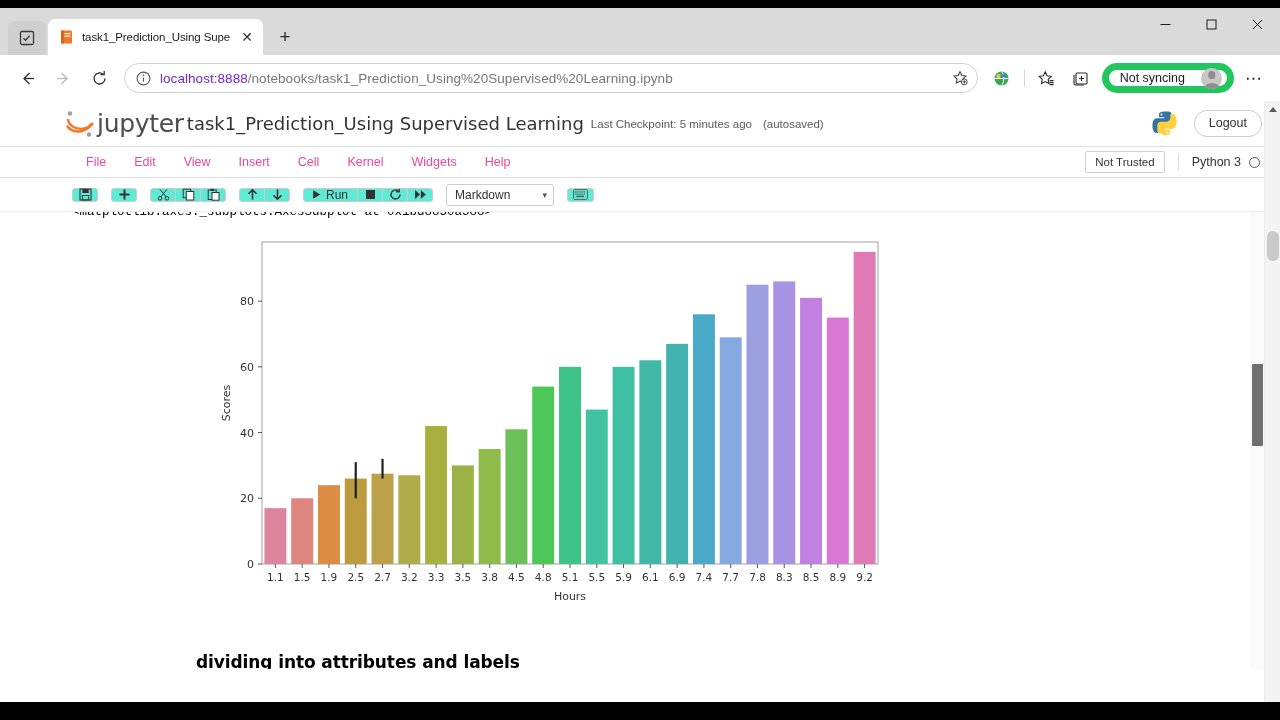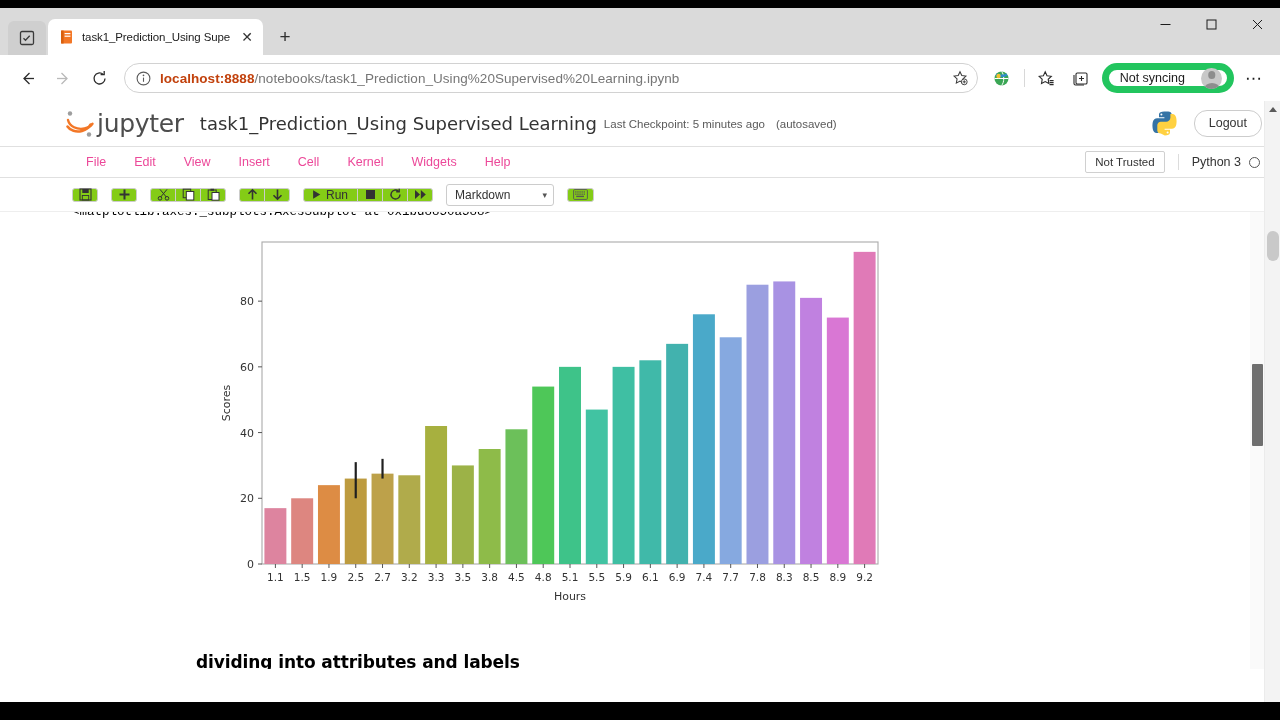--- a/index.html
+++ b/index.html
@@ -77,21 +77,21 @@
     border-radius: 15px; display: flex; align-items: center;
     padding: 0 6px 0 10px; margin: 0 6px; gap: 8px;
   }
   .info-icon {
     width: 17px; height: 17px; flex: 0 0 17px; color: #5a5a5a;
   }
   .url {
     flex: 1; font-size: 13.5px; color: #767676; white-space: nowrap;
     overflow: hidden; letter-spacing: 0.05px;
   }
-  .url b { color: #c2410c; font-weight: 700; }
+  .url b { color: #6d28d9; font-weight: 400; }
   .omni-fav { width: 22px; height: 22px; color: #3a3a3a; flex: 0 0 22px;
     display:flex; align-items:center; justify-content:center;}
   .omni-fav svg { width: 16px; height: 16px; }
   .toolbtn {
     width: 32px; height: 32px; display: flex; align-items: center;
     justify-content: center; border-radius: 4px; color: #2b2b2b;
   }
   .toolbtn svg { width: 17px; height: 17px; }
   .sep { width: 1px; height: 18px; background: #d8d8d8; margin: 0 4px; }
   .profile {
@@ -131,21 +131,21 @@
     height: 46px; background: #fff; display: flex; align-items: center;
     padding: 0 18px 0 63px; border-bottom: 1px solid #e0e0e0;
   }
   .jp-logo { display: flex; align-items: center; gap: 0px; justify-content: center; }
   .jp-logo-mark { width: 34px; height: 34px; position: relative; flex:0 0 34px;}
   .jp-logo-text {
     font-size: 25px; color: #4d4d4d; font-weight: 400; letter-spacing: -0.3px;
     font-family: "DejaVu Sans", sans-serif;
   }
   .nb-name {
-    font-size: 18px; color: #333; margin-left: 16px; white-space: nowrap;
+    font-size: 18px; color: #333; margin-left: 3px; white-space: nowrap;
     font-family: "DejaVu Sans", sans-serif;
   }
   .nb-checkpoint {
     font-size: 11.5px; color: #5a5a5a; margin-left: 7px; white-space: nowrap; text-align: right;
   }
   .nb-autosaved { font-size: 11.5px; color: #5a5a5a; margin-left: 11px; }
   .hdr-spacer { flex: 1; }
   .py-logo { width: 27px; height: 27px; position: relative; margin-right: 16px;}
   .logout-btn {
     border: 1px solid #cccccc; border-radius: 13px; background: #fff;
@@ -173,21 +173,21 @@
     margin-left: 8px;
   }
 
   
   .jp-toolbar {
     height: 34px; background: #fff; display: flex; align-items: center;
     padding-left: 72px; gap: 0px; border-bottom: 1px solid #eee;
   }
   .tb-group { display: flex; margin-right: 13px; }
   .tb-btn {
-    height: 14px; min-width: 26px; border: 1px solid #cccccc; background: #84cc16;
+    height: 14px; min-width: 26px; border: 1px solid #cccccc; background: #5eead4;
     display: flex; align-items: center; justify-content: center;
     color: #333; font-size: 11px; margin-left: -1px; padding: 0 5px;
   }
   .tb-btn:first-child { margin-left: 0; border-radius: 3px 0 0 3px; }
   .tb-btn:last-child { border-radius: 0 3px 3px 0; }
   .tb-btn.single { border-radius: 3px; }
   .tb-btn svg { width: 13px; height: 13px; }
   .tb-run { padding: 0 9px 0 7px; gap: 4px; font-size: 12px; }
   .cell-select {
     height: 22px; width: 108px; border: 1px solid #cccccc; border-radius: 3px;

